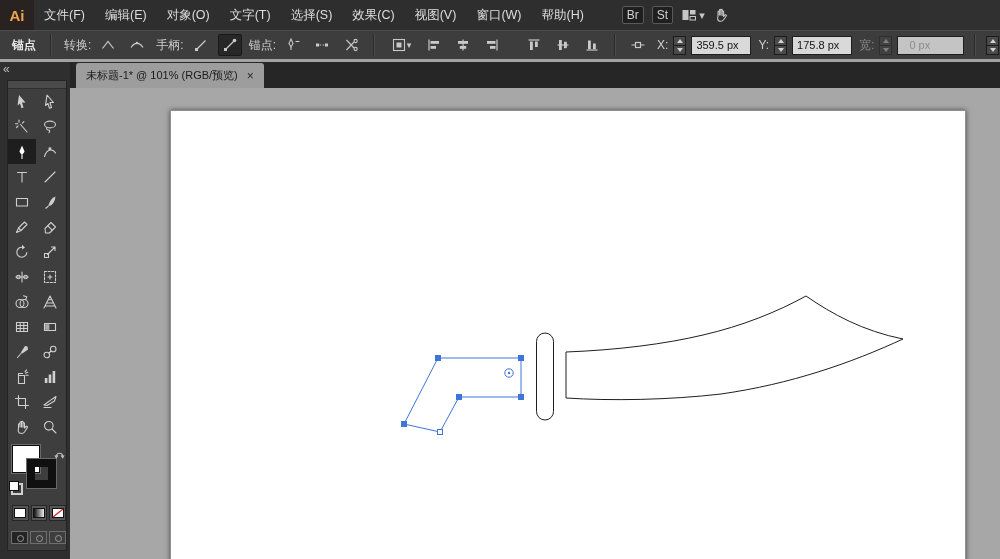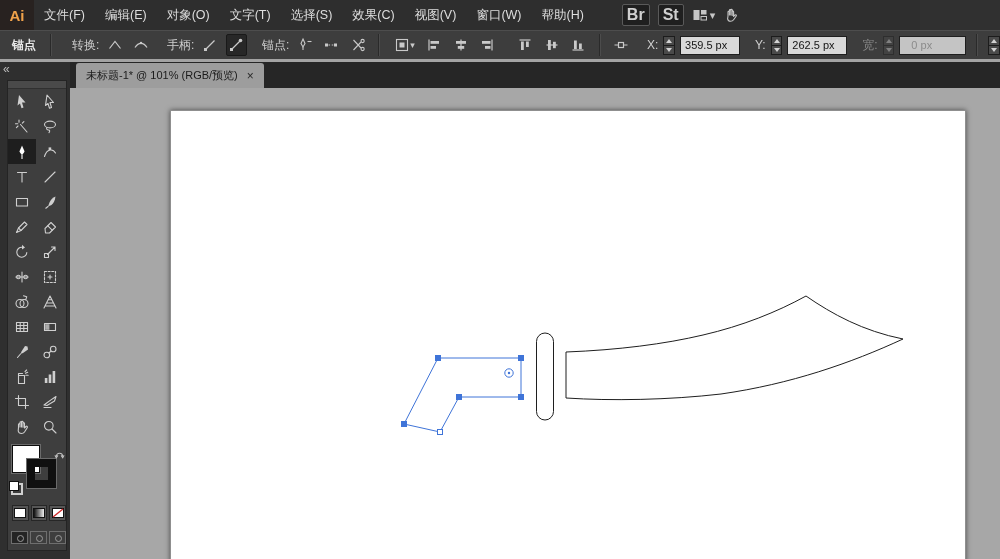--- a/index.html
+++ b/index.html
@@ -6,34 +6,34 @@
   #app{position:relative;width:1000px;height:559px;overflow:hidden;
        font-family:"Liberation Sans","DejaVu Sans",sans-serif;
        background:#303030;user-select:none;}
   
   .menubar{position:absolute;left:0;top:0;width:920px;height:30px;background:#2e2e2e;
            border-bottom:2px solid #a21caf;display:flex;align-items:center;color:#dedede;}
   .ai-logo{width:34px;height:30px;display:flex;align-items:center;justify-content:center;
            background:#282220;color:#f0a24a;font-weight:bold;font-size:15px;}
   .menu-item{font-size:12.5px;padding:0 10px;line-height:30px;cursor:default;}
   .mb-right{display:flex;align-items:center;margin-left:28px;gap:8px;}
-  .badge{background:#1f1f1f;border:1px solid #5a5a5a;color:#cfcfcf;font-size:16px;
-         padding:1px 4px;border-radius:2px;font-weight:bold;}
+  .badge{background:#1f1f1f;border:1px solid #5a5a5a;color:#cfcfcf;font-size:12px;
+         padding:1px 4px;border-radius:2px;}
   .mb-ic{color:#c6c6c6;display:flex;align-items:center;gap:2px;font-size:11px;}
   
   .controlbar{position:absolute;left:0;top:30px;width:1000px;height:32px;background:#3d3d3d;
               border-top:1px solid #4d4d4d;border-bottom:3px solid #a3a3a3;display:flex;
               align-items:center;padding:0 0 0 12px;box-sizing:border-box;color:#d8d8d8;
               font-size:12px;gap:5px;white-space:nowrap;overflow:hidden;}
   .cb-title{font-weight:bold;color:#e8e8e8;margin-right:4px;}
   .sep{width:0;height:22px;border-left:1px solid #2a2a2a;border-right:1px solid #4c4c4c;margin:0 5px;}
   .cicon{width:22px;height:20px;display:flex;align-items:center;justify-content:center;
          color:#c9c9c9;border:1px solid transparent;border-radius:2px;}
   .cicon.pressed{background:#272727;border-color:#191919;}
-  .cb-lab{color:#cfcfcf;margin-left:10px;}
+  .cb-lab{color:#cfcfcf;margin-left:2px;}
   .cb-lab.dis{color:#8a8a8a;}
   .field{height:17px;min-width:50px;background:#d9d9d9;color:#151515;border:1px solid #1e1e1e;
          font-size:11px;display:flex;align-items:center;padding:0 4px;}
   .field.dis{background:#c4c4c4;color:#8b8b8b;padding-left:11px;}
   .stepper{display:flex;flex-direction:column;width:11px;height:17px;border:1px solid #1c1c1c;
            background:#4a4a4a;box-sizing:content-box;}
   .stepper.dis{opacity:.45;}
   .st-up,.st-dn{flex:1;display:flex;align-items:center;justify-content:center;}
   .st-up{border-bottom:1px solid #1c1c1c;}
   .st-up::after{content:"";border-left:3px solid transparent;border-right:3px solid transparent;
@@ -229,21 +229,21 @@
     <span class="stepper">
         <span class="st-up"></span>
         <span class="st-dn"></span>
       </span>
     <span class="field">359.5 px</span>
     <span class="cb-lab">Y:</span>
     <span class="stepper">
         <span class="st-up"></span>
         <span class="st-dn"></span>
       </span>
-    <span class="field">262.5 px</span>
+    <span class="field">175.8 px</span>
     <span class="cb-lab dis">宽:</span>
     <span class="stepper dis">
         <span class="st-up"></span>
         <span class="st-dn"></span>
       </span>
     <span class="field dis">0 px</span>
     <span class="sep"></span>
     <span class="stepper">
         <span class="st-up"></span>
         <span class="st-dn"></span>

